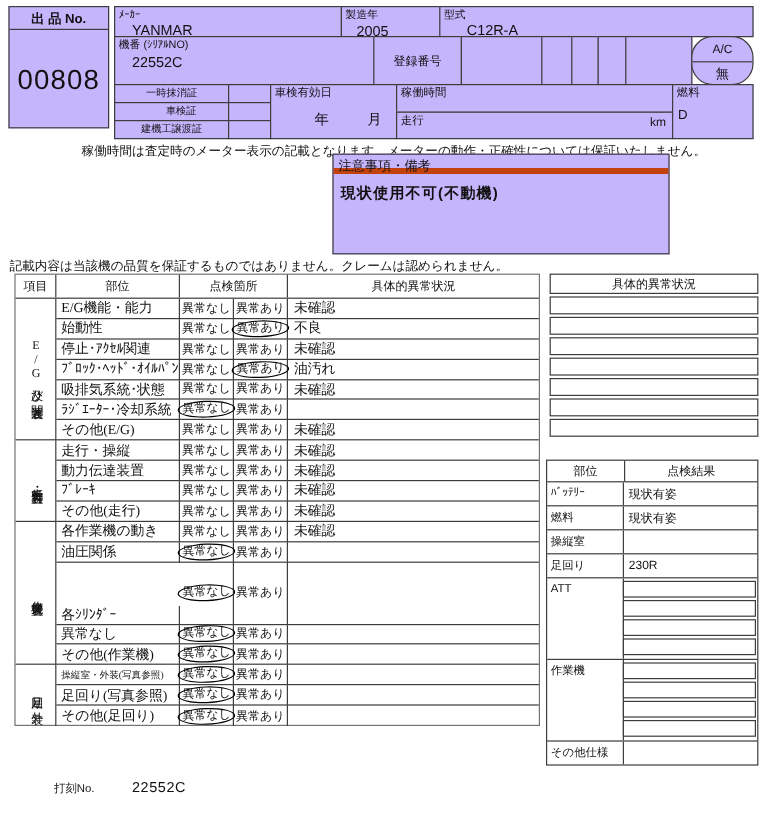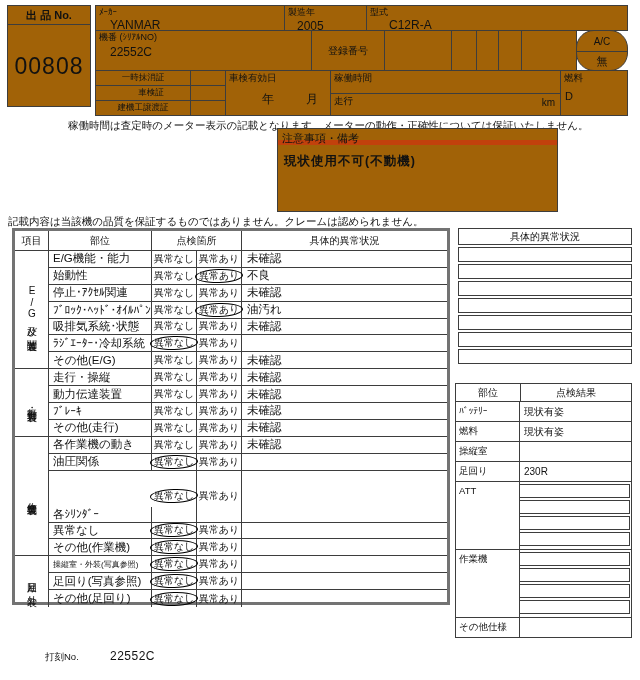--- a/index.html
+++ b/index.html
@@ -2,39 +2,39 @@
 <html><head>
 <meta charset="utf-8">
 <style>
   html,body{margin:0;padding:0;}
   body{
     width:640px;height:680px;position:relative;background:#fff;
     font-family:"Liberation Sans","DejaVu Sans",sans-serif;color:#111;
     -webkit-font-smoothing:antialiased;overflow:hidden;
   }
   .abs{position:absolute;box-sizing:border-box;}
-  .cell{position:absolute;box-sizing:border-box;border:1px solid #3d3d3d;background:#a16207;}
+  .cell{position:absolute;box-sizing:border-box;border:1px solid #3d3d3d;background:#c4b5fd;}
   .lbl{font-size:9px;line-height:11px;padding:1px 3px;white-space:nowrap;}
   .val{font-size:12px;line-height:13px;padding:0 3px 0 14px;white-space:nowrap;}
   .center{display:flex;align-items:center;justify-content:center;}
   
   .exhibit-head{border-bottom:1px solid #3d3d3d;font-weight:bold;font-size:11px;height:18px;}
   .exhibit-num{font-size:23px;letter-spacing:1px;height:82px;}
   
   .cert-lbl{font-size:8.5px;white-space:nowrap;}
   
   .ym{display:flex;justify-content:space-between;font-size:12px;padding:0 12px 2px 36px;}
   .hours-line{display:flex;justify-content:flex-end;align-items:baseline;gap:5px;padding-right:5px;}
   
   .note{font-size:10.5px;white-space:nowrap;}
   
   .rem-head{height:16px;border-bottom:5px solid #c2410c;font-size:11px;padding:2px 4px;box-sizing:border-box;}
   .rem-body{font-size:12.5px;font-weight:bold;padding:8px 6px;letter-spacing:1px;}
   
-  .tbl{border:3px solid #737373;}
+  .tbl{border:1px solid #737373;font-family:Liberation Serif, serif;}
   .thead{display:grid;grid-template-columns:34px 103px 90px 1fr;height:19px;border-bottom:1px solid #3d3d3d;}
   .thead div{font-size:10px;display:flex;align-items:center;justify-content:center;border-right:1px solid #3d3d3d;}
   .thead div:last-child{border-right:none;}
   .tgrid{display:grid;grid-template-columns:34px 103px 45px 45px 1fr;grid-template-rows:repeat(19,1fr);height:356px;}
   .cat{grid-column:1;writing-mode:vertical-rl;text-orientation:upright;font-size:10px;letter-spacing:0.5px;
        display:flex;align-items:center;justify-content:center;border-right:1px solid #3d3d3d;line-height:1;}
   .tcell{display:flex;align-items:center;border-right:1px solid #3d3d3d;border-bottom:1px solid #3d3d3d;overflow:visible;white-space:nowrap;}
   .nb{border-bottom:none;}
   .part{grid-column:2;font-size:11.5px;padding-left:4px;}
   .chk{justify-content:center;font-size:10px;}

